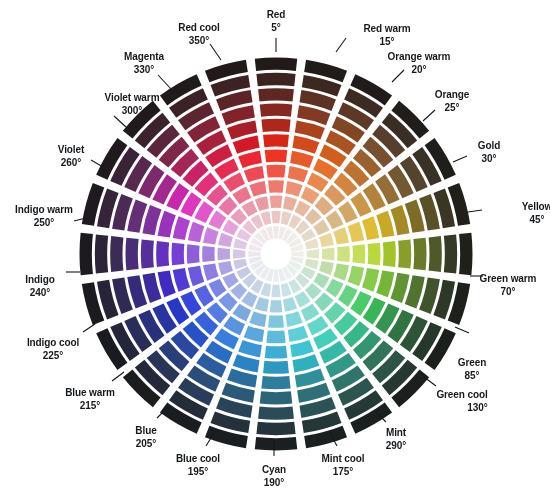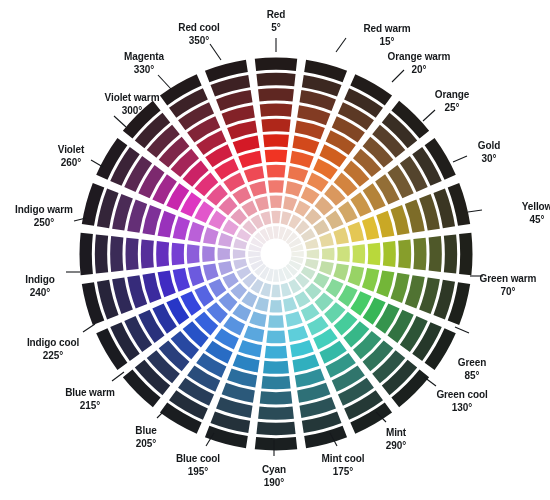--- a/index.html
+++ b/index.html
@@ -371,21 +371,21 @@
         <span class="dg">45°</span>
       </div>
       <div class="lbl ta-c" style="left: 508px; top: 272px; transform: translateX(-50%);">
         <span class="nm">Green warm</span>
         <span class="dg">70°</span>
       </div>
       <div class="lbl ta-c" style="left: 472px; top: 330px; transform: translateX(-50%); margin-top: 26px;">
         <span class="nm">Green</span>
         <span class="dg">85°</span>
       </div>
-      <div class="lbl ta-c" style="left: 462px; top: 388px; transform: translateX(-50%);">
+      <div class="lbl ta-c" style="left: 462px; top: 388px; transform: translateX(-50%); text-align: right;">
         <span class="nm">Green cool</span>
         <span class="dg">130°</span>
       </div>
       <div class="lbl ta-c" style="left: 396px; top: 426px; transform: translateX(-50%);">
         <span class="nm">Mint</span>
         <span class="dg">290°</span>
       </div>
       <div class="lbl ta-c" style="left: 343px; top: 452px; transform: translateX(-50%);">
         <span class="nm">Mint cool</span>
         <span class="dg">175°</span>

